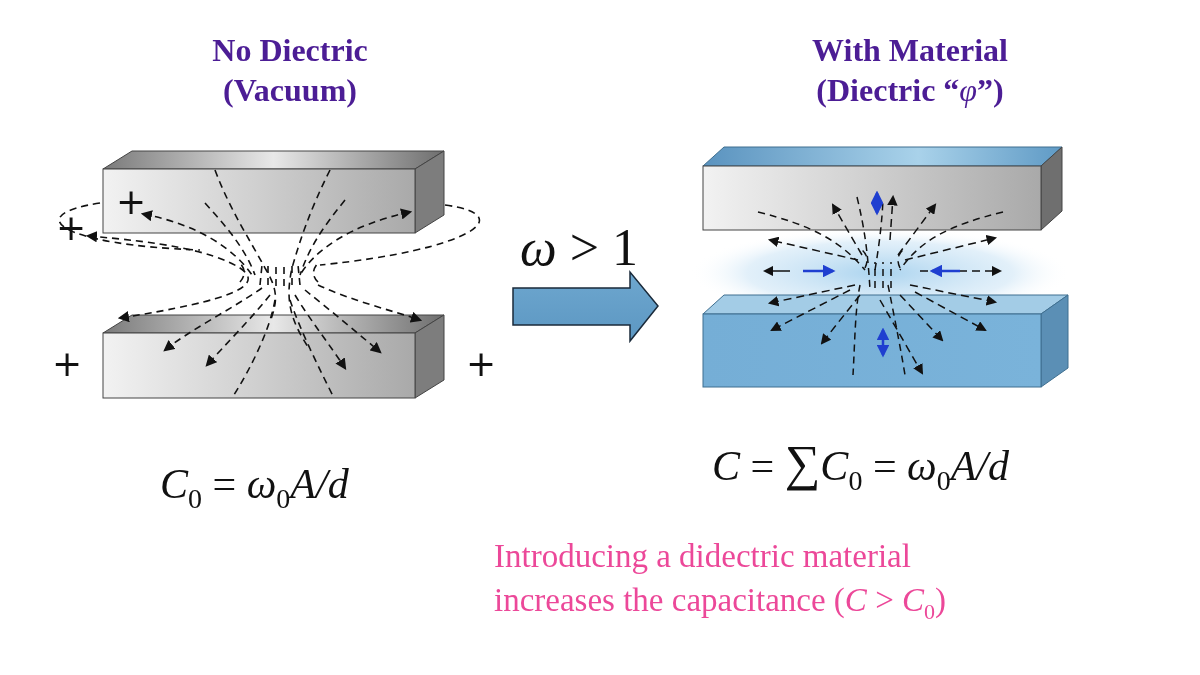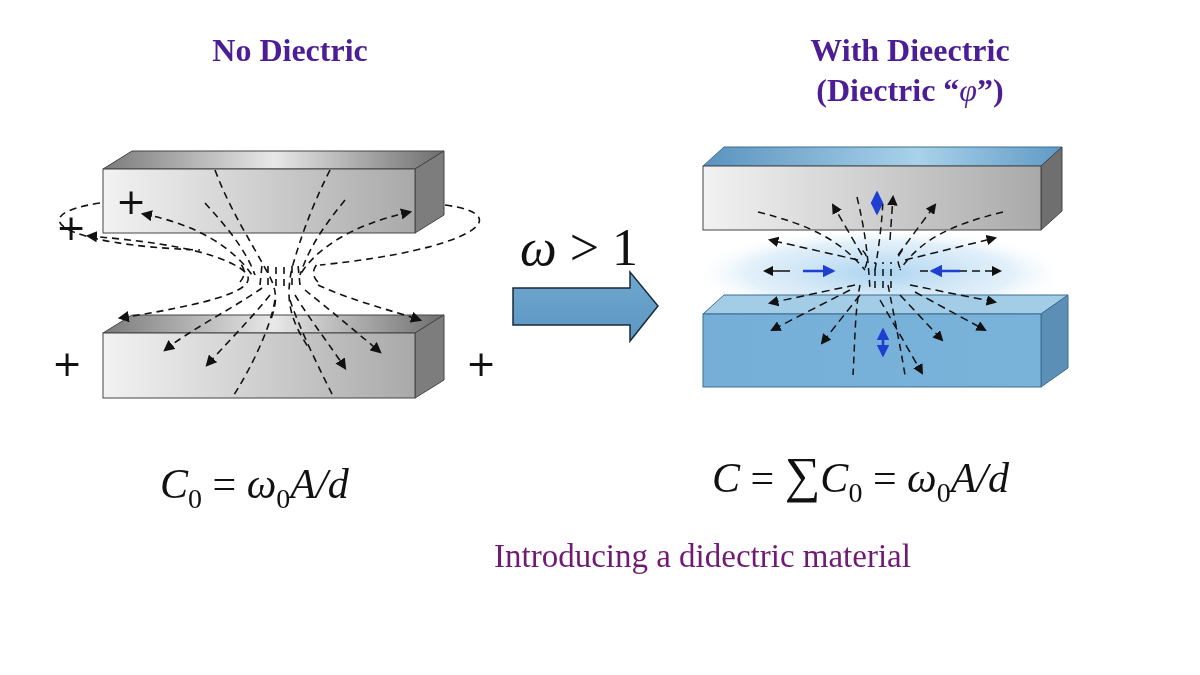--- a/index.html
+++ b/index.html
@@ -6,24 +6,24 @@
   body { width:1200px; height:675px; position:relative; overflow:hidden;
          font-family:"Liberation Serif","DejaVu Serif",serif; color:#111; }
   .title { position:absolute; text-align:center; font-weight:bold; font-size:32px; line-height:40px; color:#4c1d95; }
   .title .line { display:block; }
   #title-left { left:140px; width:300px; top:30px; }
   #title-right { left:745px; width:330px; top:30px; }
   .eq { position:absolute; font-size:42px; font-style:italic; white-space:nowrap; color:#111; }
   .eq .up { font-style:normal; }
   .eq sub { font-size:28px; font-style:normal; vertical-align:-10px; line-height:0; }
   #eq-left { left:160px; top:460px; }
-  #eq-right { left:712px; top:446px; }
+  #eq-right { left:712px; top:434px; }
   #condition { position:absolute; left:520px; top:218px; font-size:52px; white-space:nowrap; }
   #condition .sym { font-style:italic; }
-  #caption { position:absolute; left:494px; top:534px; font-size:33px; line-height:44px; color:#701a75; }
+  #caption { position:absolute; left:494px; top:534px; font-size:33px; line-height:44px; color:#ec4899; }
   #caption span.line { display:block; white-space:nowrap; }
   #caption sub { font-size:22px; vertical-align:-8px; line-height:0; }
   svg { position:absolute; left:0; top:0; }
   .plus { position:absolute; font-family:"DejaVu Sans",sans-serif; font-size:36px; font-weight:normal; line-height:36px; color:#111; }
 </style>
 </head>
 <body>
 
 <svg width="1200" height="675">
   <defs>
@@ -158,27 +158,29 @@
   </g>
 </svg>
 
 <div class="plus" style="left:116px;top:184px;">+</div>
 <div class="plus" style="left:56px;top:210px;">+</div>
 <div class="plus" style="left:52px;top:346px;">+</div>
 <div class="plus" style="left:466px;top:346px;">+</div>
 
 <div class="title" id="title-left">
   <span class="line">No Diectric</span>
+  <span class="line">(Vacuum)</span>
 </div>
 <div class="title" id="title-right">
-  <span class="line">With Dieectric</span>
+  <span class="line">With Material</span>
   <span class="line"><span>(Diectric “</span><i style="font-weight:normal">φ</i><span>”)</span></span>
 </div>
 
 <div id="condition"><span class="sym">ω</span><span> &gt; 1</span></div>
 
 <div class="eq" id="eq-left"><span>C</span><sub>0</sub><span class="up"> = </span><span>ω</span><sub>0</sub><span>A/d</span></div>
 
 <div class="eq" id="eq-right"><span>C</span><span class="up"> = </span><span class="up" style="font-size:50px">∑</span><span>C</span><sub>0</sub><span class="up"> = </span><span>ω</span><sub>0</sub><span>A/d</span></div>
 
 <div id="caption">
   <span class="line">Introducing a didectric material</span>
+  <span class="line"><span>increases the capacitance (</span><i>C</i><span> &gt; </span><i>C</i><sub>0</sub><span>)</span></span>
 </div>
 
 </body></html>

